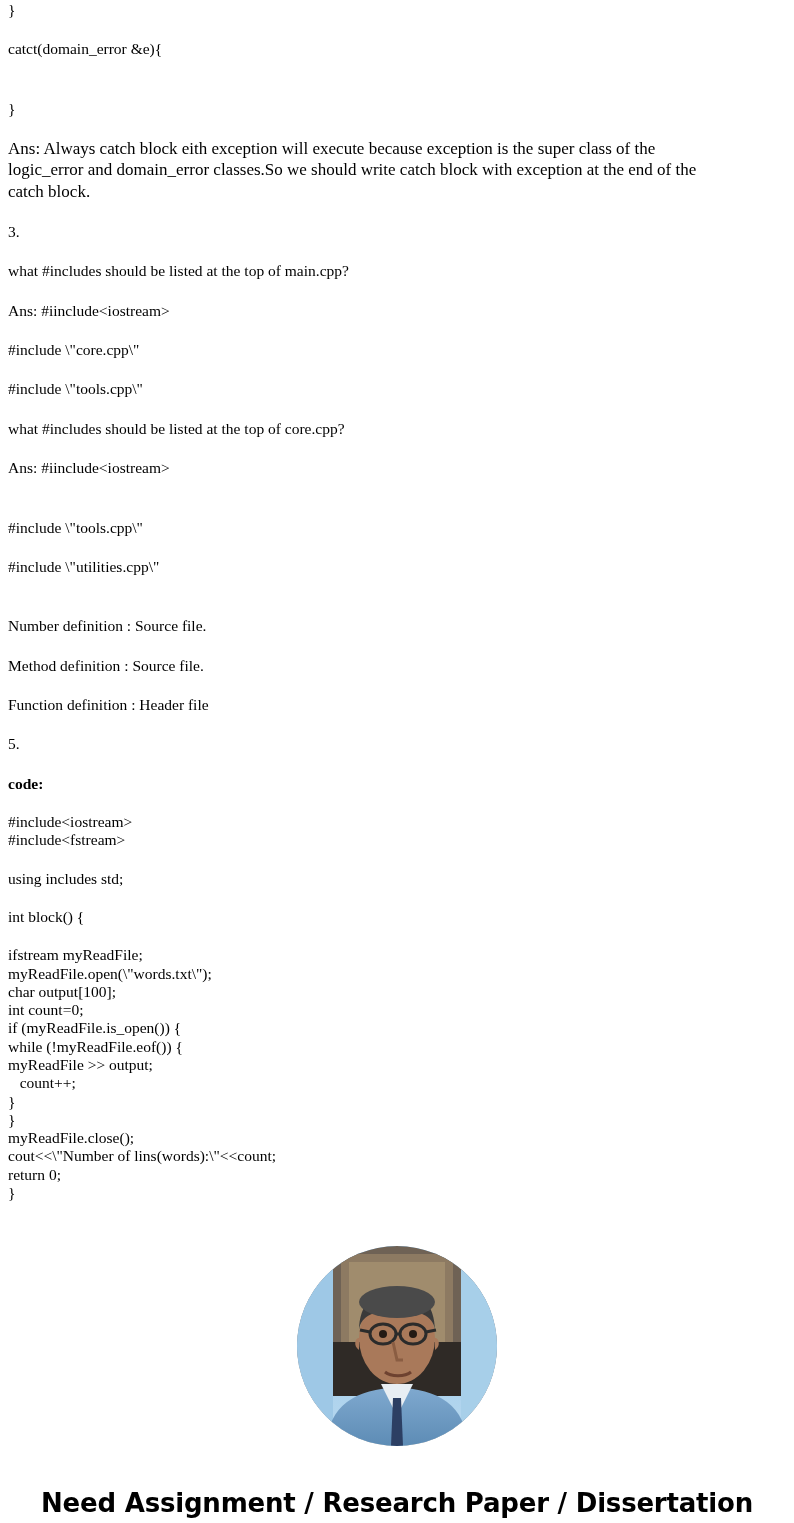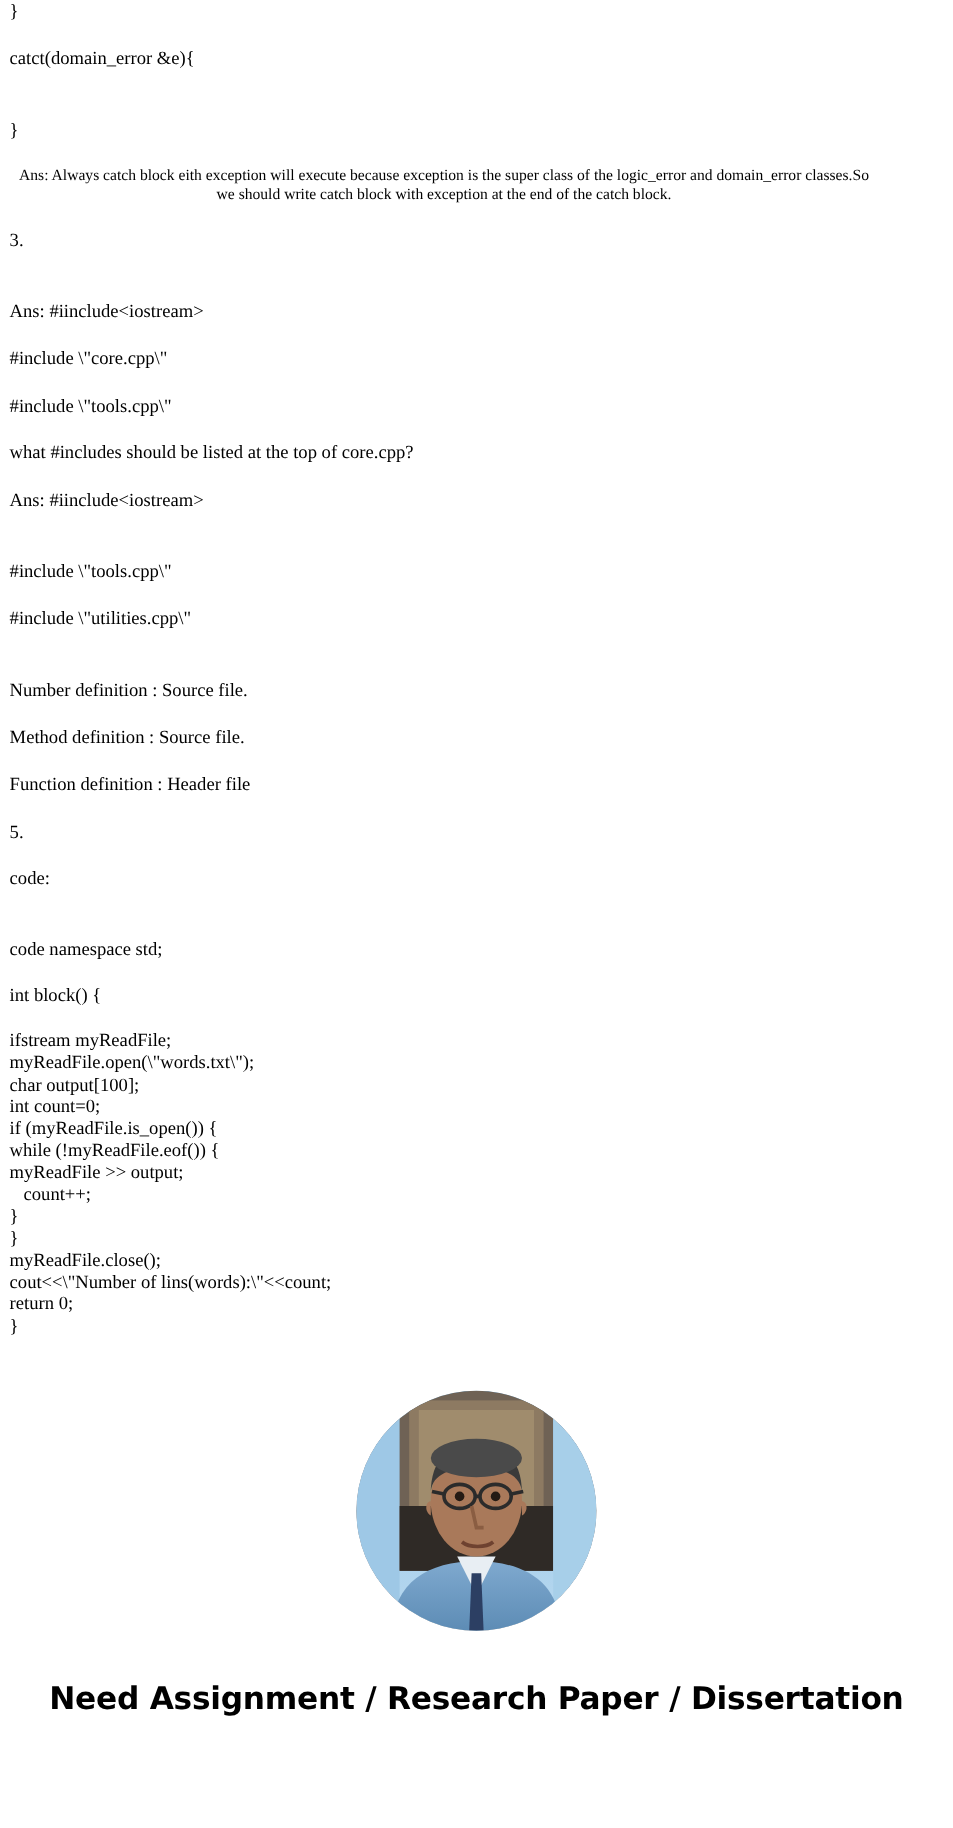--- a/index.html
+++ b/index.html
@@ -28,29 +28,28 @@
     line-height: 1.25;
   }
   .block {
     margin: 0;
     padding: 0;
     white-space: pre-wrap;
     font-size: 15.5px;
     line-height: 1.18;
   }
   .ans-long {
-    font-size: 13px;
+    font-size: 17px;
     line-height: 1.25;
     margin: 0;
     padding: 0;
     max-width: 724px;
-    text-align: center;
   }
   .bold {
-    font-weight: normal;
+    font-weight: bold;
   }
   .flow > * {
     margin-bottom: 0;
   }
   .line-gap {
     display: block;
     height: 20px;
   }
   .photo-wrap {
     margin-top: 44px;
@@ -96,20 +95,21 @@
 
     <p class="para">}</p>
     <span class="line-gap"></span>
 
     <p class="ans-long">Ans: Always catch block eith exception will execute because exception is the super class of the logic_error and domain_error classes.So we should write catch block with exception at the end of the catch block.</p>
     <span class="line-gap"></span>
 
     <p class="para">3.</p>
     <span class="line-gap"></span>
 
+    <p class="para">what #includes should be listed at the top of main.cpp?</p>
     <span class="line-gap"></span>
 
     <p class="para">Ans: #iinclude&lt;iostream&gt;</p>
     <span class="line-gap"></span>
 
     <p class="para">#include \"core.cpp\"</p>
     <span class="line-gap"></span>
 
     <p class="para">#include \"tools.cpp\"</p>
     <span class="line-gap"></span>
@@ -138,23 +138,25 @@
 
     <p class="para">Function definition : Header file</p>
     <span class="line-gap"></span>
 
     <p class="para">5.</p>
     <span class="line-gap"></span>
 
     <p class="para bold">code:</p>
     <span class="line-gap"></span>
 
-    <span class="line-gap"></span>
-
-    <div class="block">code namespace std;</div>
+    <div class="block">#include&lt;iostream&gt;
+#include&lt;fstream&gt;</div>
+    <span class="line-gap"></span>
+
+    <div class="block">using includes std;</div>
     <span class="line-gap"></span>
 
     <div class="block">int block() {</div>
     <span class="line-gap"></span>
 
     <div class="block">ifstream myReadFile;
 myReadFile.open(\"words.txt\");
 char output[100];
 int count=0;
 if (myReadFile.is_open()) {

